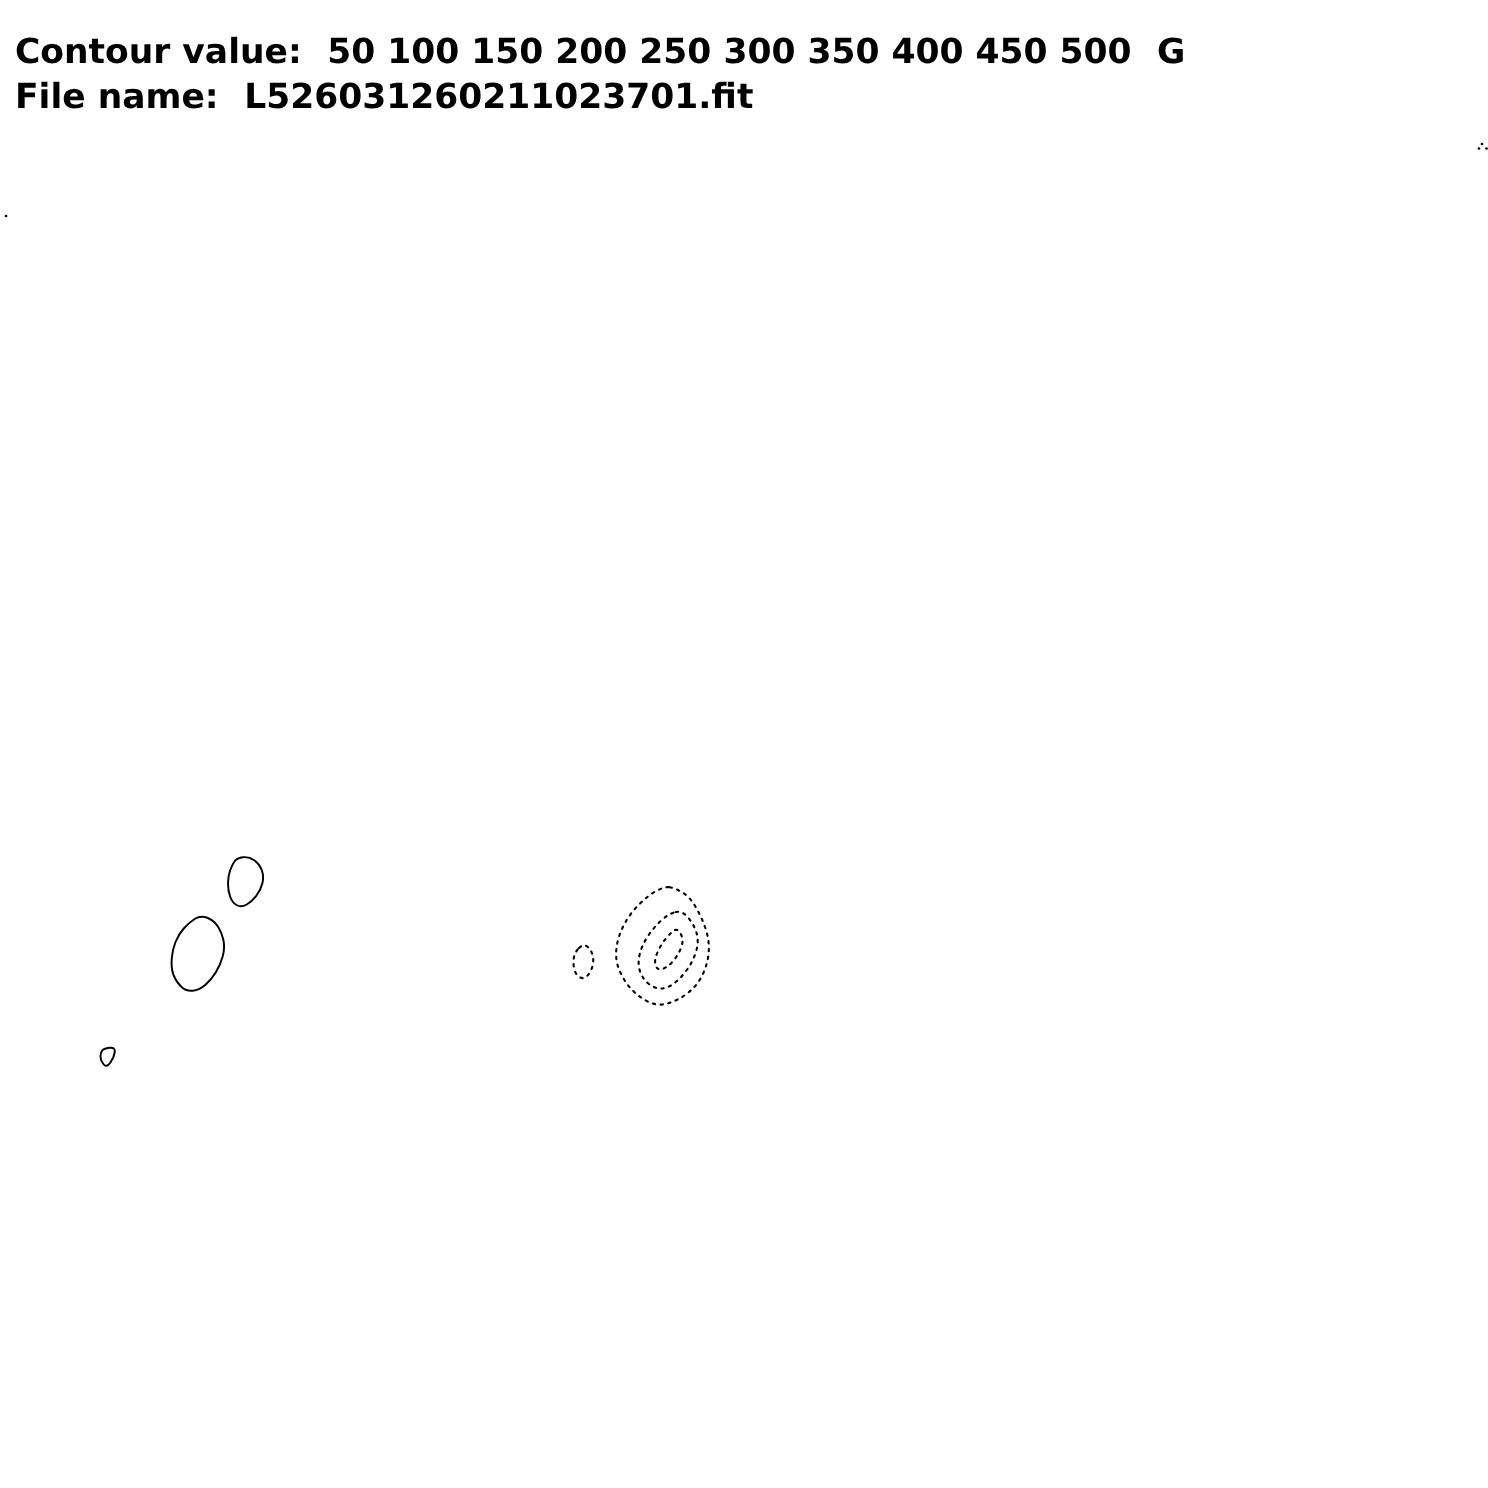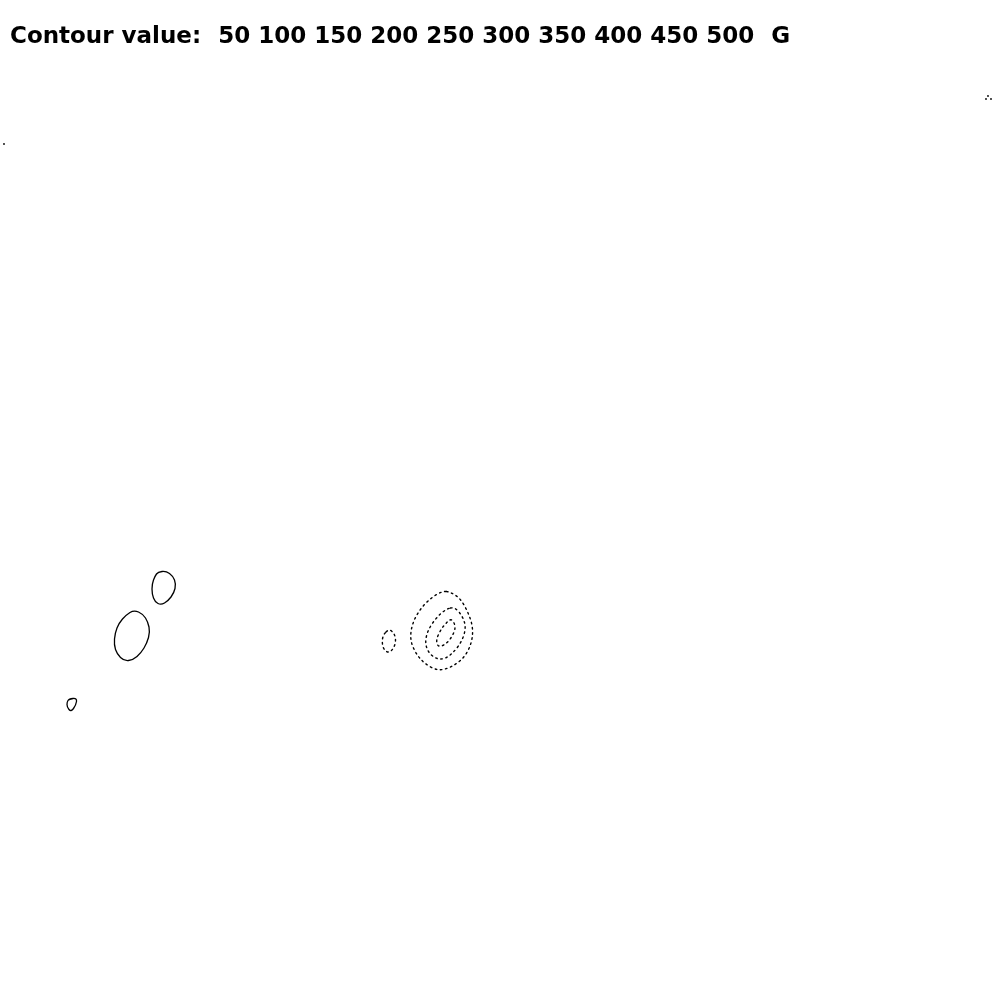--- a/index.html
+++ b/index.html
@@ -47,20 +47,24 @@
 <body>
 
 <div class="page">
 
   <div class="header">
     <div class="line">
       <span>Contour value:</span>
       <span>50 100 150 200 250 300 350 400 450 500</span>
       <span>G</span>
     </div>
+    <div class="line">
+      <span>File name:</span>
+      <span>L526031260211023701.fit</span>
+    </div>
   </div>
 
   <svg id="contour-svg" viewBox="0 0 992 992">
       <path d="M 156.5 574 Q 158 572 162 571.5 Q 166 571 169.5 573.5 Q 173 576 174.5 580 Q 176 584 175 588.5 Q 174 593 171 597 Q 168 601 164.5 603 Q 161 605 158 603.5 Q 155 602 153.5 598 Q 152 594 152 589 Q 152 584 153.5 580 Q 155 576 156.5 574 Z" fill="none" stroke="#000000" stroke-width="1.3"></path>
       <path d="M 130 612.5 Q 134 610 138.5 612 Q 143 614 145.5 618 Q 148 622 149 627 Q 150 632 148.5 637.5 Q 147 643 144 648 Q 141 653 137 656.5 Q 133 660 128.5 660.5 Q 124 661 120.5 657.5 Q 117 654 115.5 649.5 Q 114 645 114.5 639 Q 115 633 117 628 Q 119 623 122.5 619 Q 126 615 130 612.5 Z" fill="none" stroke="#000000" stroke-width="1.3"></path>
       <path d="M 68 700.5 Q 69 699 73 698.5 Q 77 698 76.5 701.5 Q 76 705 73.5 708.5 Q 71 712 69 709.5 Q 67 707 67 704.5 Q 67 702 68 700.5 Z" fill="none" stroke="#000000" stroke-width="1.3"></path>
       <path d="M 57.5 909 Q 59 908 60.5 910 Q 62 912 61 914.5 Q 60 917 58 918 Q 56 919 55 917 Q 54 915 55 912.5 Q 56 910 57.5 909 Z" fill="none" stroke="#000000" stroke-width="1.3"></path>
       <path d="M 386 632 Q 389 629 391.5 631 Q 394 633 395 636.5 Q 396 640 395 644 Q 394 648 391.5 650.5 Q 389 653 386.5 651.5 Q 384 650 383 646.5 Q 382 643 382.5 639 Q 383 635 386 632 Z" fill="none" stroke="#000000" stroke-width="1.4" stroke-dasharray="1.6 3.6" stroke-linecap="round"></path>
       <path d="M 446.5 591.5 Q 450 592 455 595 Q 460 598 464 605 Q 468 612 470.5 619.5 Q 473 627 472.5 634.5 Q 472 642 468.5 649.5 Q 465 657 458.5 662 Q 452 667 445 669 Q 438 671 431.5 667.5 Q 425 664 420.5 659 Q 416 654 413 647 Q 410 640 411 632 Q 412 624 416 616.5 Q 420 609 426 603 Q 432 597 437.5 594 Q 443 591 446.5 591.5 Z" fill="none" stroke="#000000" stroke-width="1.4" stroke-dasharray="1.6 3.6" stroke-linecap="round"></path>
       <path d="M 450.5 608 Q 455 607 459 612 Q 463 617 464.5 622.5 Q 466 628 464 634.5 Q 462 641 458 646.5 Q 454 652 449.5 655.5 Q 445 659 440.5 659 Q 436 659 432 655.5 Q 428 652 426.5 647 Q 425 642 426.5 636 Q 428 630 432 624 Q 436 618 441 613.5 Q 446 609 450.5 608 Z" fill="none" stroke="#000000" stroke-width="1.4" stroke-dasharray="1.6 3.6" stroke-linecap="round"></path>

